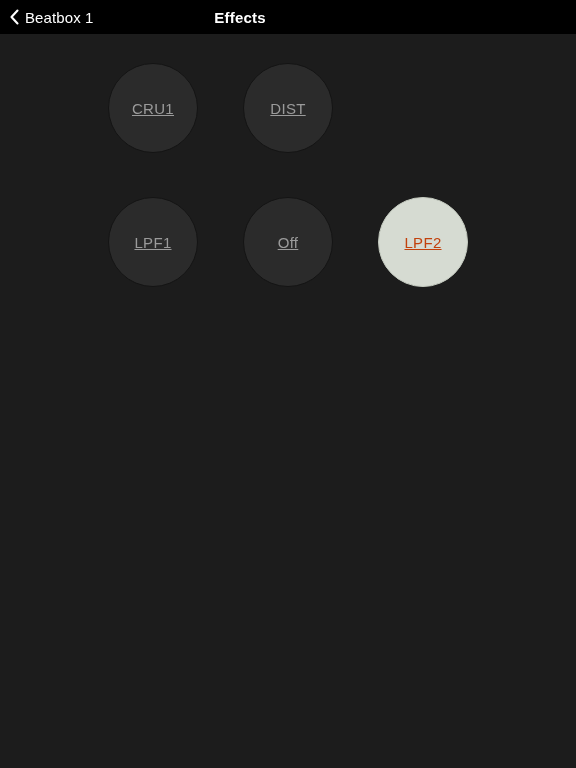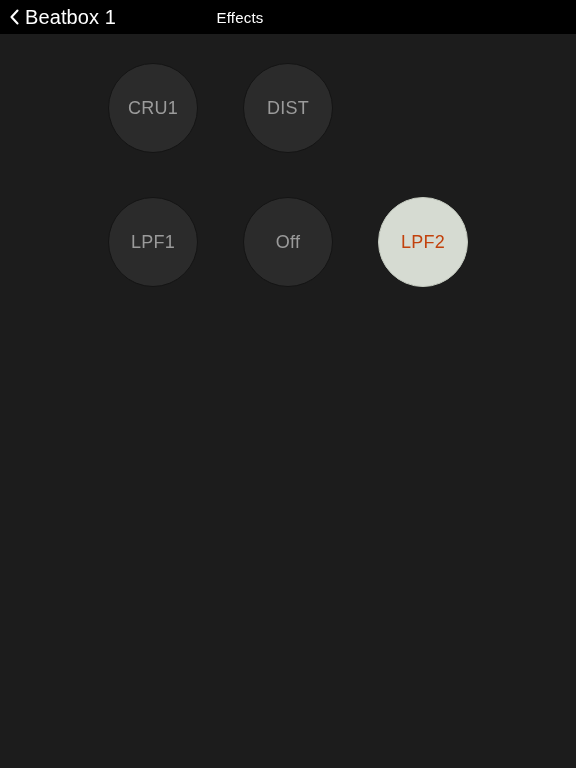--- a/index.html
+++ b/index.html
@@ -39,37 +39,37 @@
     display: block;
     width: 9px;
     height: 16px;
     position: relative;
   }
   .chevron-left svg {
     display: block;
   }
   .nav-back-label {
     color: #ffffff;
-    font-size: 20px;
+    font-size: 15px;
     line-height: 15px;
     letter-spacing: 0.1px;
     white-space: nowrap;
   }
   .nav-title {
     position: absolute;
     left: 0;
     top: 0;
     width: 480px;
     height: 34px;
     display: flex;
     align-items: center;
     justify-content: center;
     color: #ffffff;
     font-size: 15px;
-    font-weight: normal;
+    font-weight: bold;
     letter-spacing: 0.2px;
     pointer-events: none;
   }
 
   
   .content {
     position: relative;
     width: 576px;
     height: 734px;
     background: #1c1c1c;
@@ -97,25 +97,26 @@
     border: 1px solid #141414;
     box-sizing: border-box;
     display: flex;
     align-items: center;
     justify-content: center;
     cursor: pointer;
     user-select: none;
     flex: 0 0 auto;
   }
   .pad-label {
-    font-size: 18px;
+    font-size: 15px;
     color: #9b9b9b;
     letter-spacing: 0.3px;
     line-height: 1;
     pointer-events: none;
+    text-decoration: underline;
   }
 
   .pad.selected {
     background: #d6dbd2;
     border: 1px solid #c4cabf;
   }
   .pad.selected .pad-label {
     color: #c2410c;
   }
 </style>

